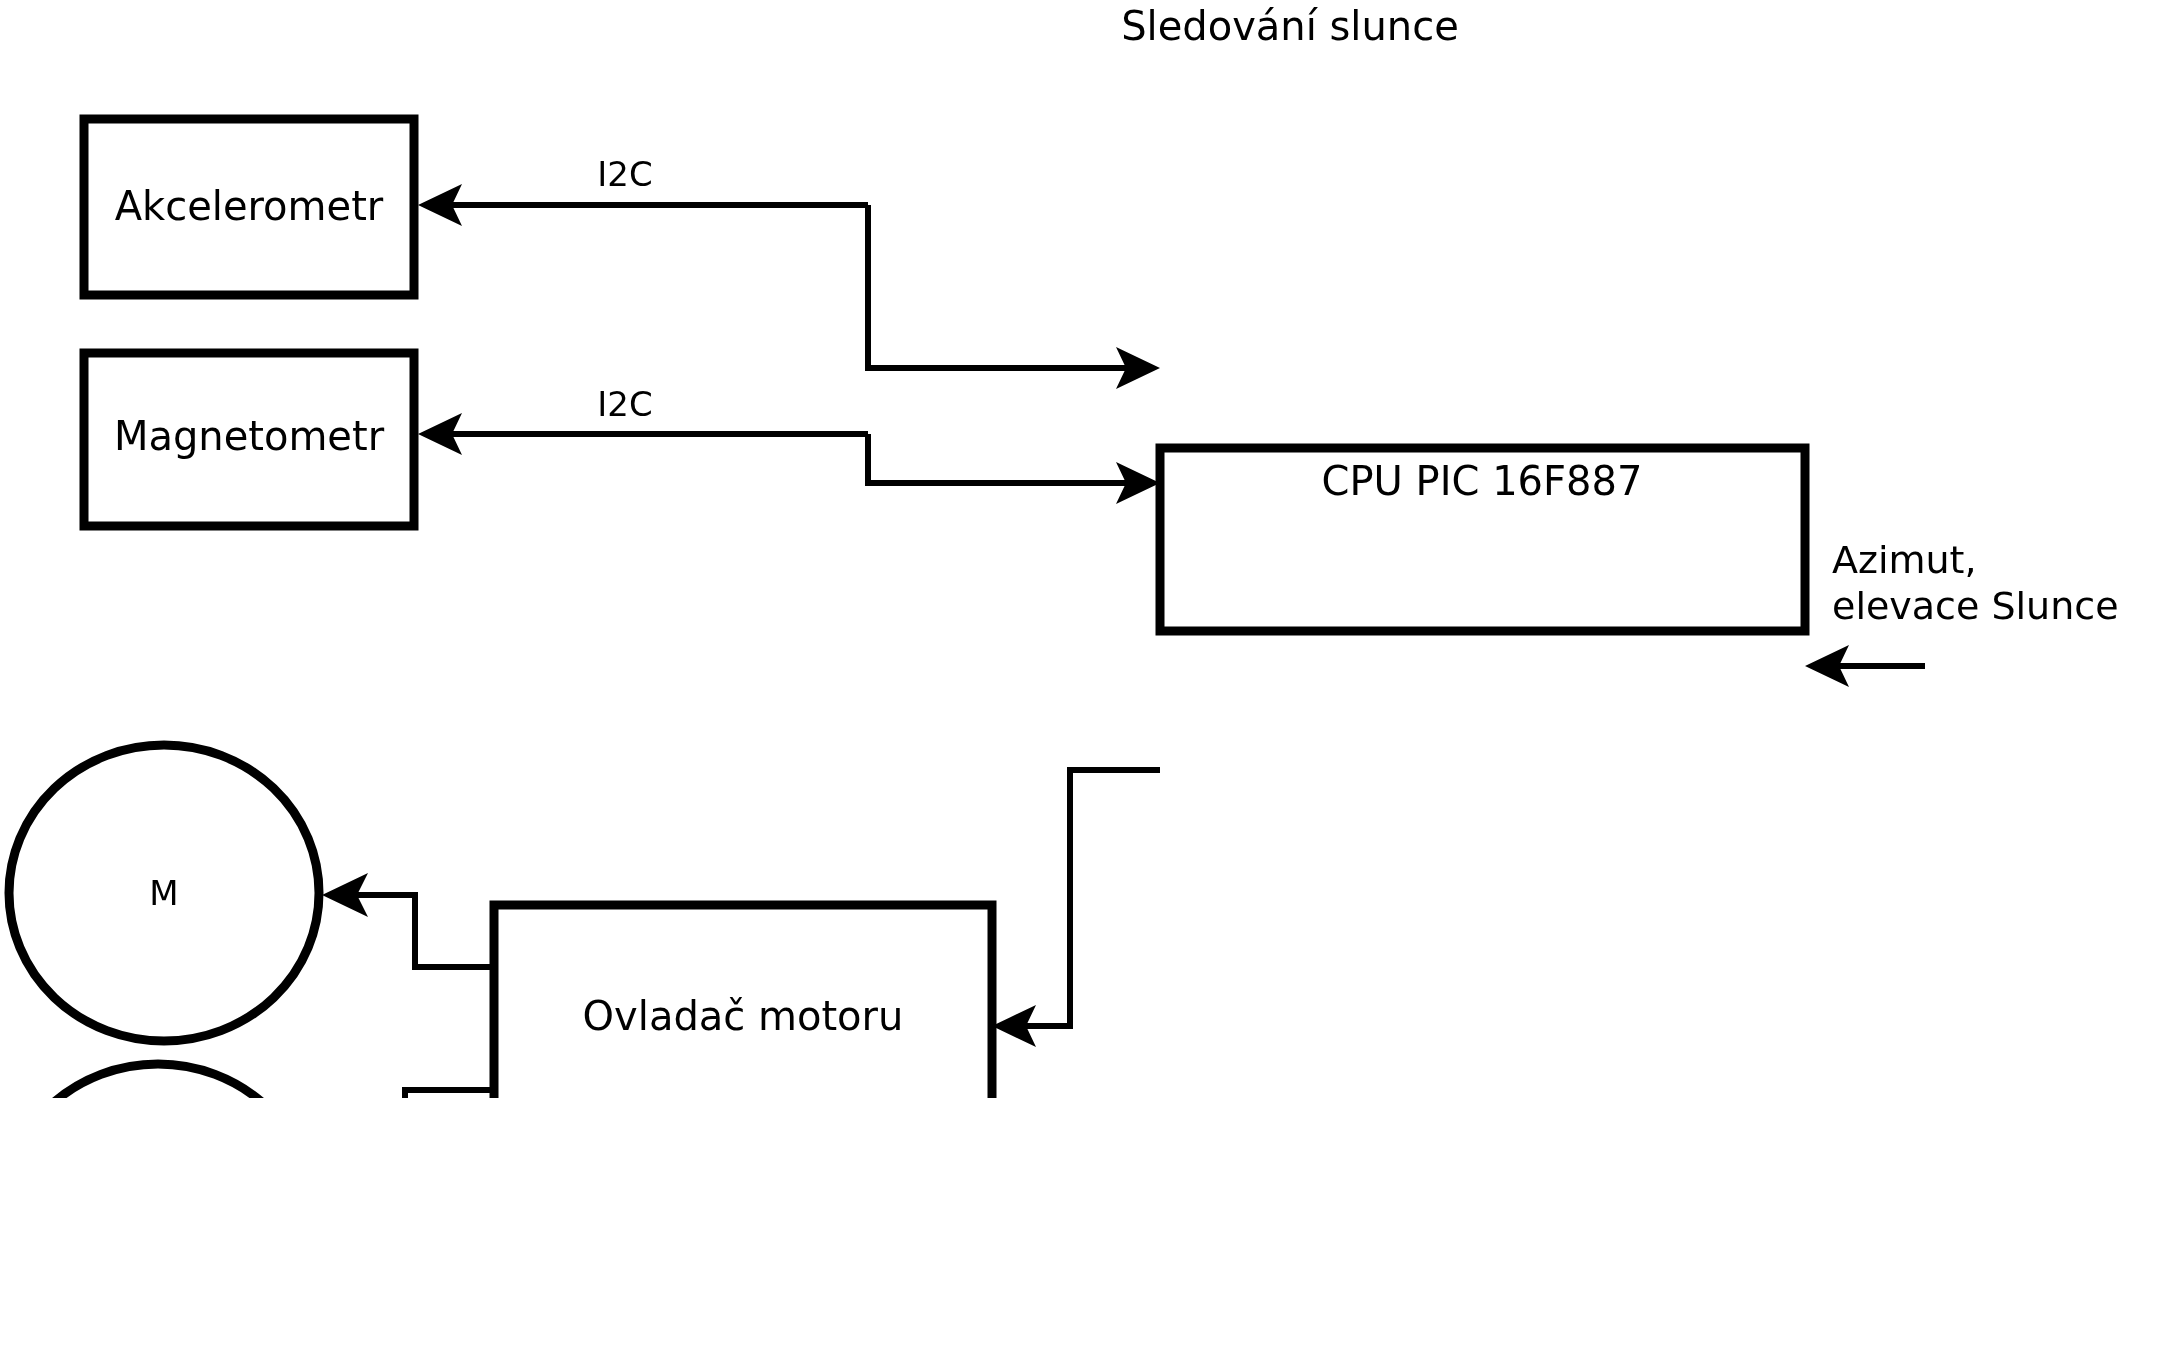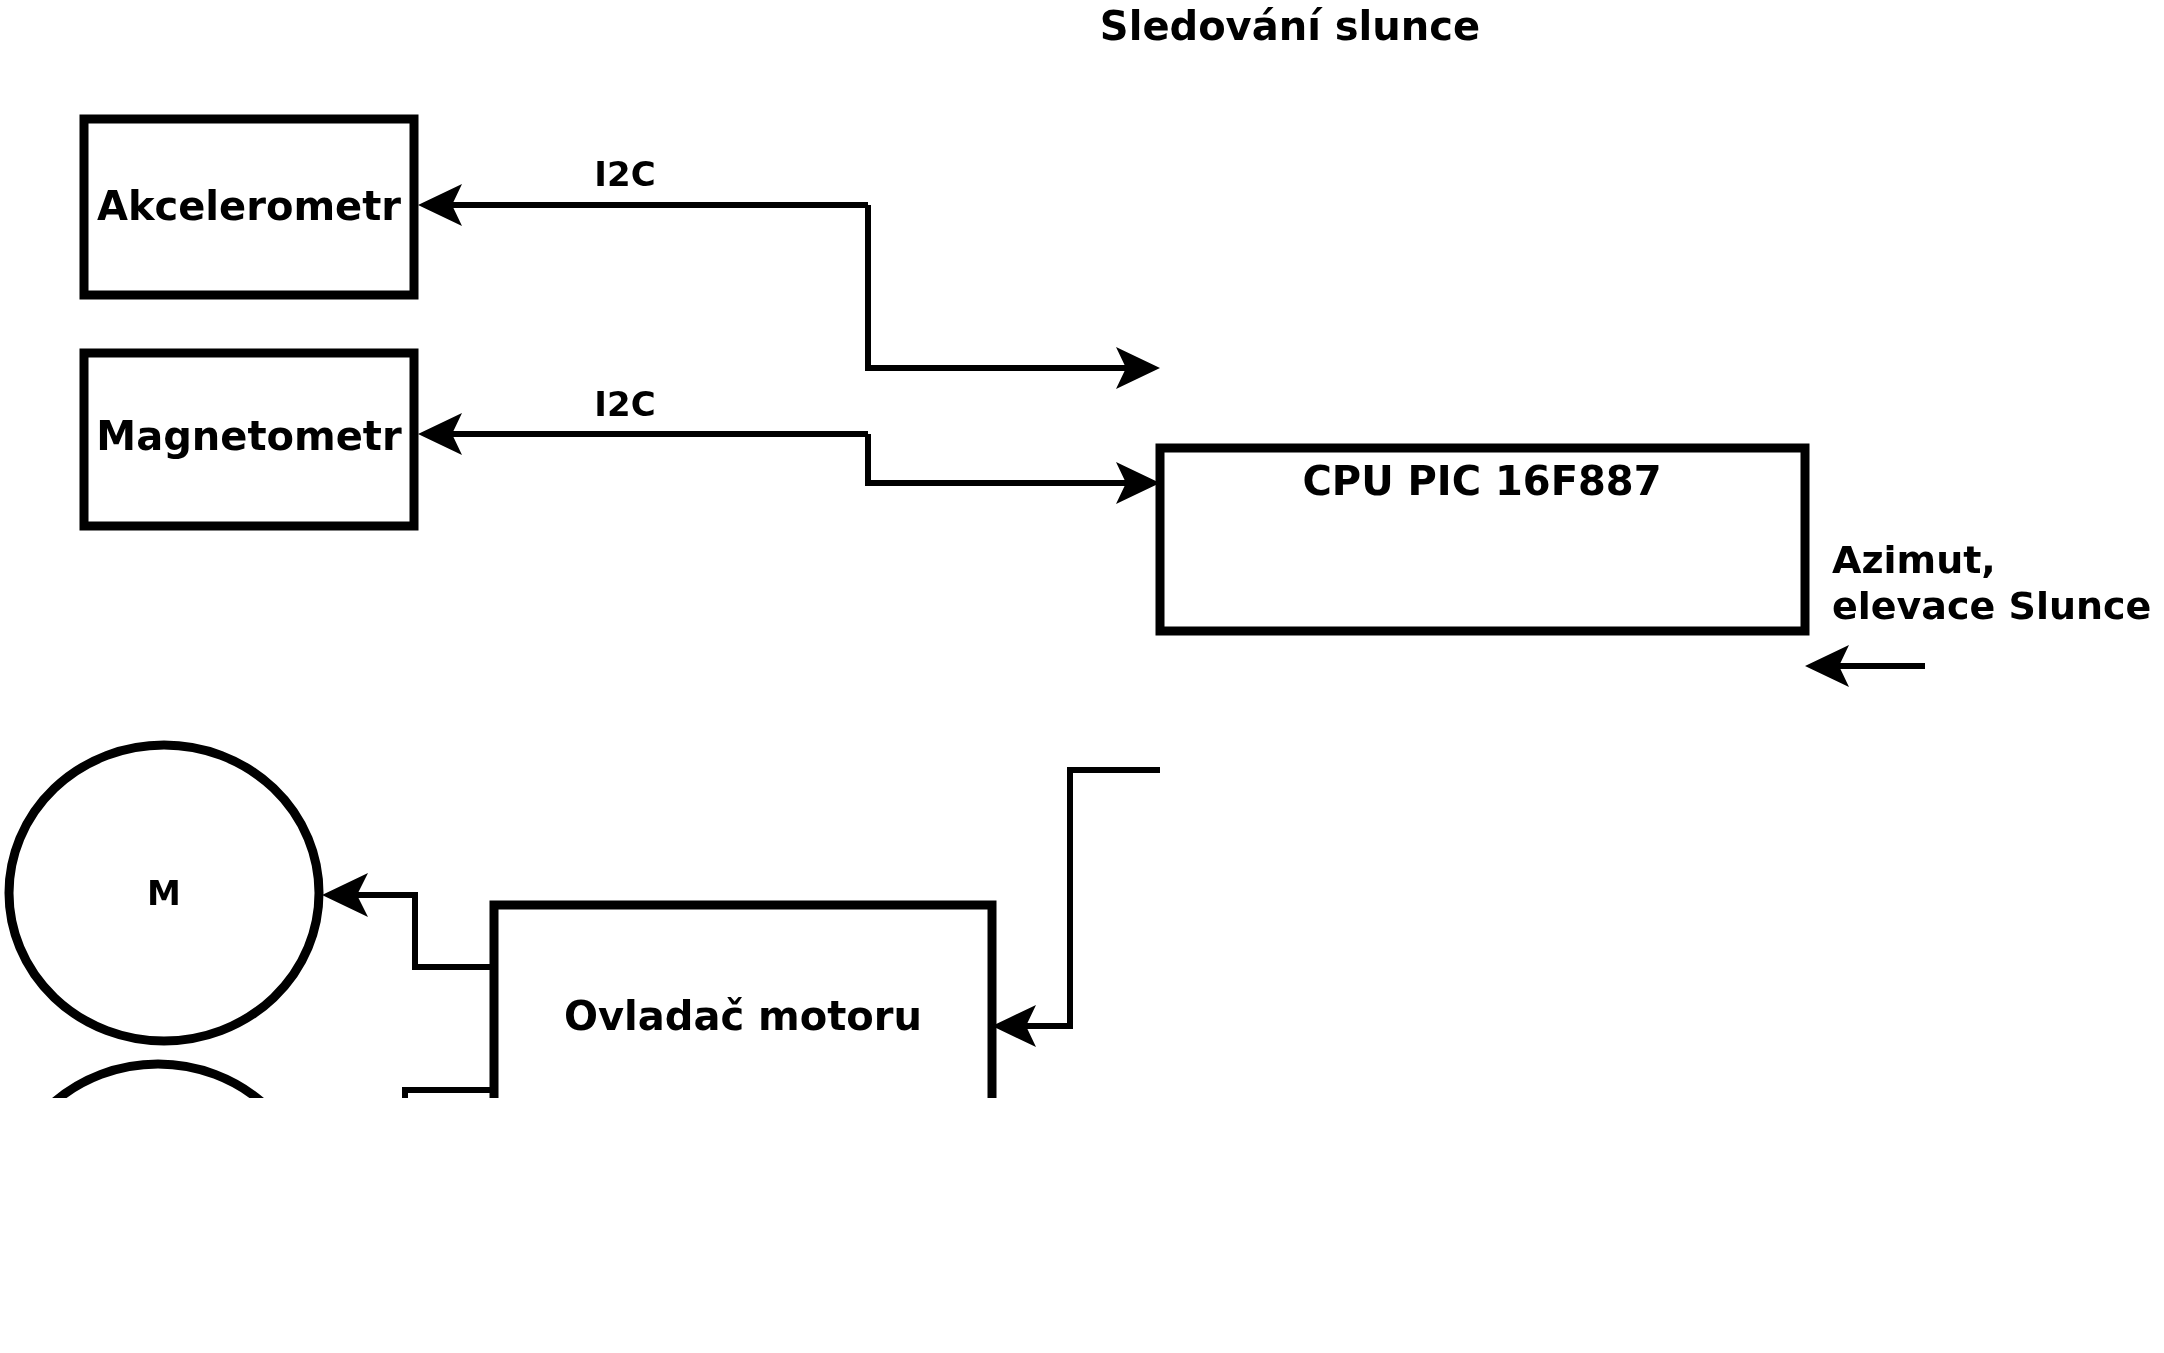--- a/index.html
+++ b/index.html
@@ -10,21 +10,20 @@
   }
   body {
     font-family: "DejaVu Sans", sans-serif;
   }
   #canvas {
     position: relative;
     width: 2164px;
     height: 1098px;
     background: #ffffff;
     overflow: hidden;
-    font-weight: bold;
   }
   #diagram-svg {
     position: absolute;
     left: 0;
     top: 0;
     width: 2164px;
     height: 1353px;
   }
   .blk-text {
     font-family: "DejaVu Sans", sans-serif;

